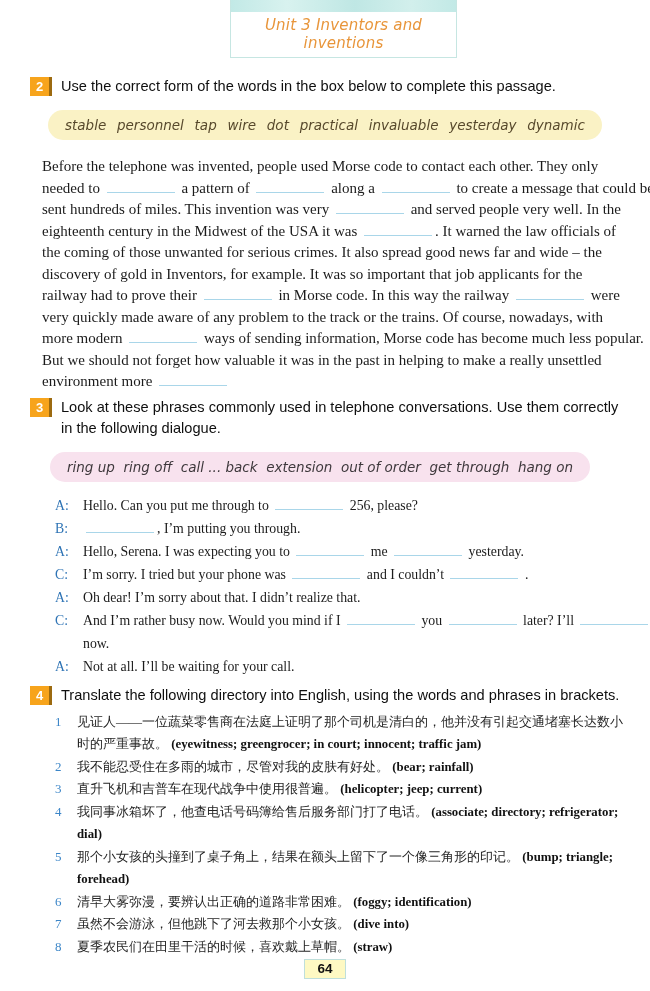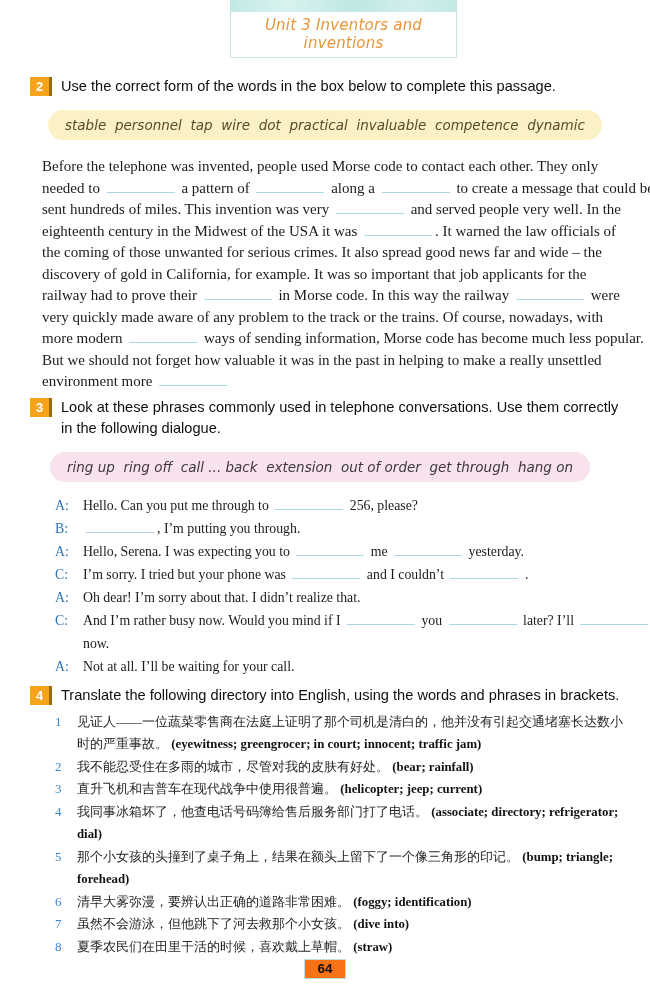--- a/index.html
+++ b/index.html
@@ -89,21 +89,21 @@
     font-family:"Liberation Serif", serif;
     font-weight:bold;font-size:12.8px;color:#111;
   }
   
   .footer{
     position:absolute;left:0;right:0;bottom:12px;
     text-align:center;
   }
   .pagebox{
     position:relative;display:inline-block;
-    border:1px solid #bfdfdb;background:#f97316;
+    border:1px solid #bfdfdb;background:#fef9c3;
     padding:1px 12px 2px 12px;
     font-family:"Liberation Sans", sans-serif;
     font-weight:bold;font-size:13.5px;color:#111;
   }
   .pagebox::after{
     content:"";position:absolute;left:-5px;right:-5px;bottom:-5px;height:7px;
     background:#c9ece8;z-index:-1;
   }
 </style>
 </head>
@@ -123,30 +123,30 @@
       <div class="ex-title">Use the correct form of the words in the box below to complete this passage.</div>
     </div>
     <div class="wordbox yellow" id="ex2-words">
         <span>stable</span>
         <span>personnel</span>
         <span>tap</span>
         <span>wire</span>
         <span>dot</span>
         <span>practical</span>
         <span>invaluable</span>
-        <span>competence</span>
+        <span>yesterday</span>
         <span>dynamic</span>
       </div>
     <div class="passage" id="passage">
         <div class="pline">Before the telephone was invented, people used Morse code to contact each other. They only</div>
         <div class="pline">needed to <span class="blank"></span> a pattern of <span class="blank"></span> along a <span class="blank"></span> to create a message that could be</div>
         <div class="pline">sent hundreds of miles. This invention was very <span class="blank"></span> and served people very well. In the</div>
         <div class="pline">eighteenth century in the Midwest of the USA it was <span class="blank"></span>. It warned the law officials of</div>
         <div class="pline">the coming of those unwanted for serious crimes. It also spread good news far and wide – the</div>
-        <div class="pline">discovery of gold in California, for example. It was so important that job applicants for the</div>
+        <div class="pline">discovery of gold in Inventors, for example. It was so important that job applicants for the</div>
         <div class="pline">railway had to prove their <span class="blank"></span> in Morse code. In this way the railway <span class="blank"></span> were</div>
         <div class="pline">very quickly made aware of any problem to the track or the trains. Of course, nowadays, with</div>
         <div class="pline">more modern <span class="blank"></span> ways of sending information, Morse code has become much less popular.</div>
         <div class="pline">But we should not forget how valuable it was in the past in helping to make a really unsettled</div>
         <div class="pline">environment more <span class="blank"></span></div>
       </div>
 
     <div class="ex-head" style="margin-top:4px;">
       <div class="badge">3</div>
       <div class="ex-title" style="max-width:565px;">Look at these phrases commonly used in telephone conversations. Use them correctly in the following dialogue.</div>

